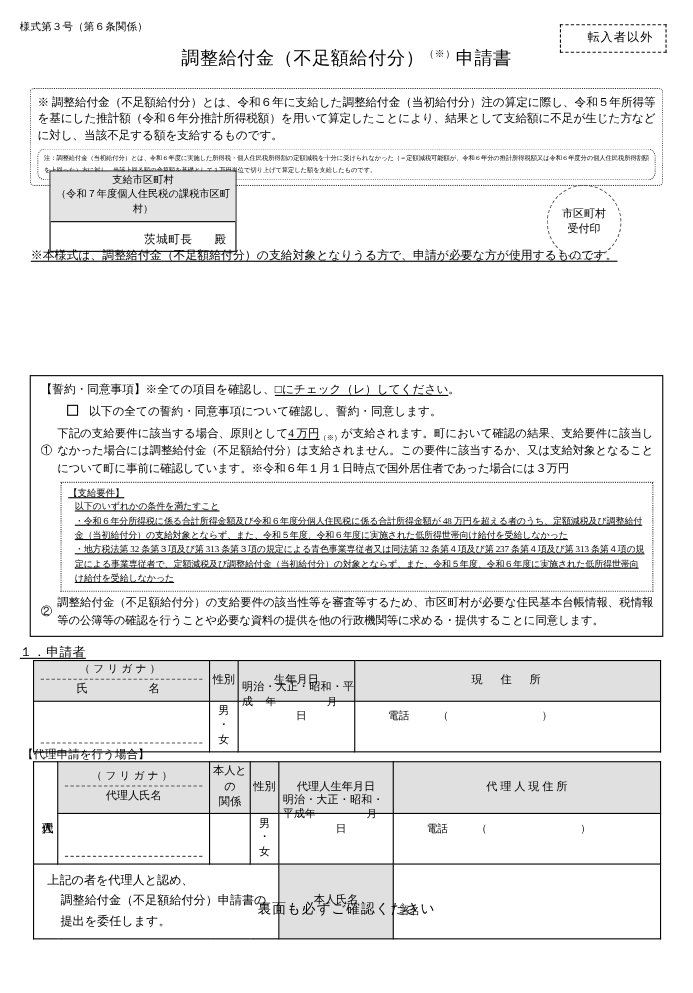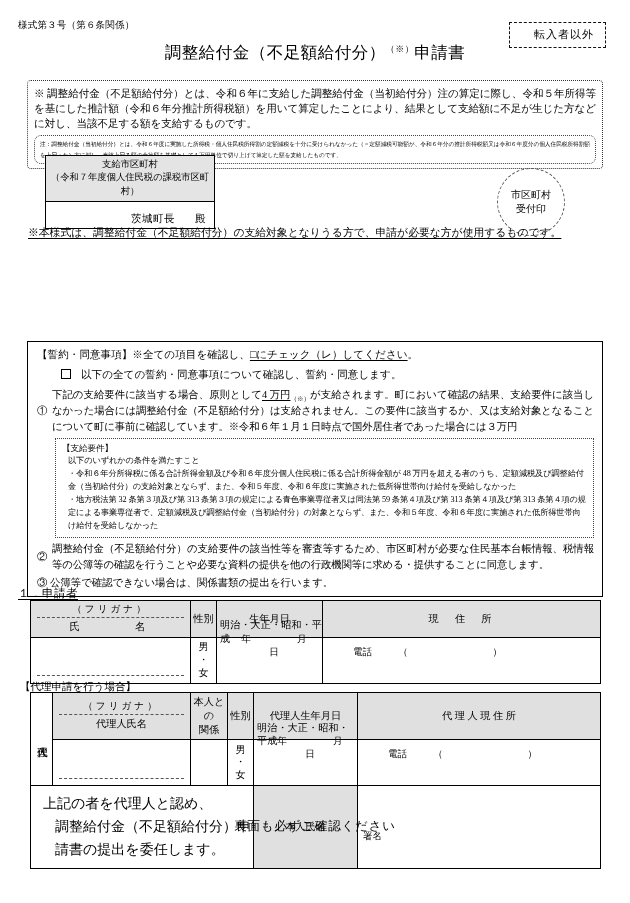--- a/index.html
+++ b/index.html
@@ -212,20 +212,21 @@
   .item-txt .ul { text-decoration: underline; text-underline-offset: 2px; }
   .item-txt .tiny { font-size: 6.5px; vertical-align: sub; }
 
   .req-box {
     margin: 3px 0 3px 18px;
     border: 1px dotted #444;
     padding: 3px 5px 4px 6px;
     font-size: 8.2px;
     line-height: 1.58;
     letter-spacing: -0.1px;
+    text-decoration: underline;
   }
   .req-box .rtitle { font-size: 8.6px; }
   .req-box .r1 { padding-left: 6px; }
   .req-box .r2 { padding-left: 6px; text-indent: 0; }
 
   .item3 {
     font-size: 10.4px;
     margin-top: 4px;
   }
 
@@ -333,21 +334,21 @@
     margin: 0 auto;
   }
   .vert-wrap {
     display: flex;
     align-items: center;
     justify-content: center;
     height: 100%;
   }
 
   .deleg-txt {
-    font-size: 14px;
+    font-size: 11px;
     line-height: 1.65;
     padding: 6px 0 6px 12px;
   }
   .deleg-txt .l2 { padding-left: 12px; }
   .sign-cell {
     position: relative;
     height: 100%;
   }
   .sign-label {
     position: absolute;
@@ -421,29 +422,28 @@
       <div class="item-num">①</div>
       <div class="item-txt">
         <span>下記の支給要件に該当する場合、原則として</span><span class="ul">4 万円</span><span class="tiny">（※）</span><span>が支給されます。町において確認の結果、支給要件に該当しなかった場合には調整給付金（不足額給付分）は支給されません。この要件に該当するか、又は支給対象となることについて町に事前に確認しています。※令和６年１月１日時点で国外居住者であった場合には３万円</span>
       </div>
     </div>
 
     <div class="req-box">
       <div class="rtitle">【支給要件】</div>
       <div class="r1">以下のいずれかの条件を満たすこと</div>
       <div class="r2">・令和６年分所得税に係る合計所得金額及び令和６年度分個人住民税に係る合計所得金額が 48 万円を超える者のうち、定額減税及び調整給付金（当初給付分）の支給対象とならず、また、令和５年度、令和６年度に実施された低所得世帯向け給付を受給しなかった</div>
-      <div class="r2">・地方税法第 32 条第３項及び第 313 条第３項の規定による青色事業専従者又は同法第 59 条第４項及び第 313 条第４項及び第 313 条第４項の規定による事業専従者で、定額減税及び調整給付金（当初給付分）の対象とならず、また、令和５年度、令和６年度に実施された低所得世帯向け給付を受給しなかった</div>
+      <div class="r2">・地方税法第 32 条第３項及び第 313 条第３項の規定による青色事業専従者又は同法第 32 条第４項及び第 237 条第４項及び第 313 条第４項の規定による事業専従者で、定額減税及び調整給付金（当初給付分）の対象とならず、また、令和５年度、令和６年度に実施された低所得世帯向け給付を受給しなかった</div>
     </div>
 
     <div class="item-row">
       <div class="item-num">②</div>
       <div class="item-txt">調整給付金（不足額給付分）の支給要件の該当性等を審査等するため、市区町村が必要な住民基本台帳情報、税情報等の公簿等の確認を行うことや必要な資料の提供を他の行政機関等に求める・提供することに同意します。</div>
     </div>
 
-    <div class="item3">③ 公簿等で確認できない場合は、関係書類の提出を行います。</div>
   </div>
 
   <div class="sec-label applicant">１．申請者</div>
 
   <table class="form" style="left:30px; top:600px; width:570px;">
     <colgroup>
       <col style="width:160px">
       <col style="width:26px">
       <col style="width:106px">
       <col style="width:278px">

